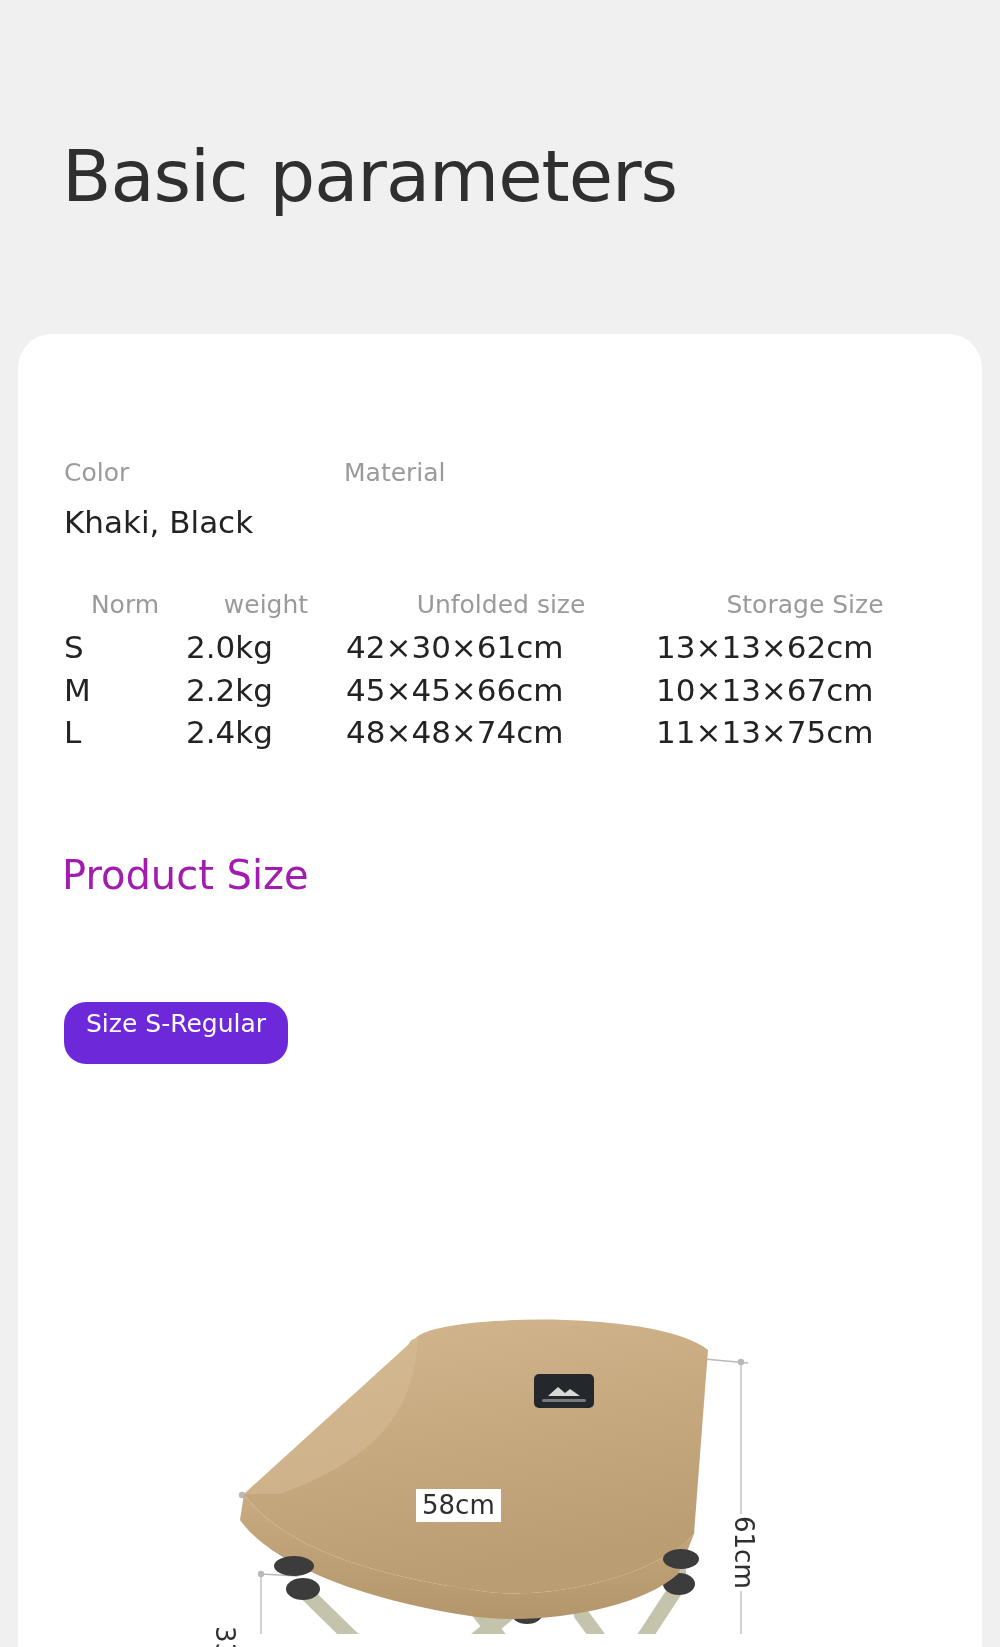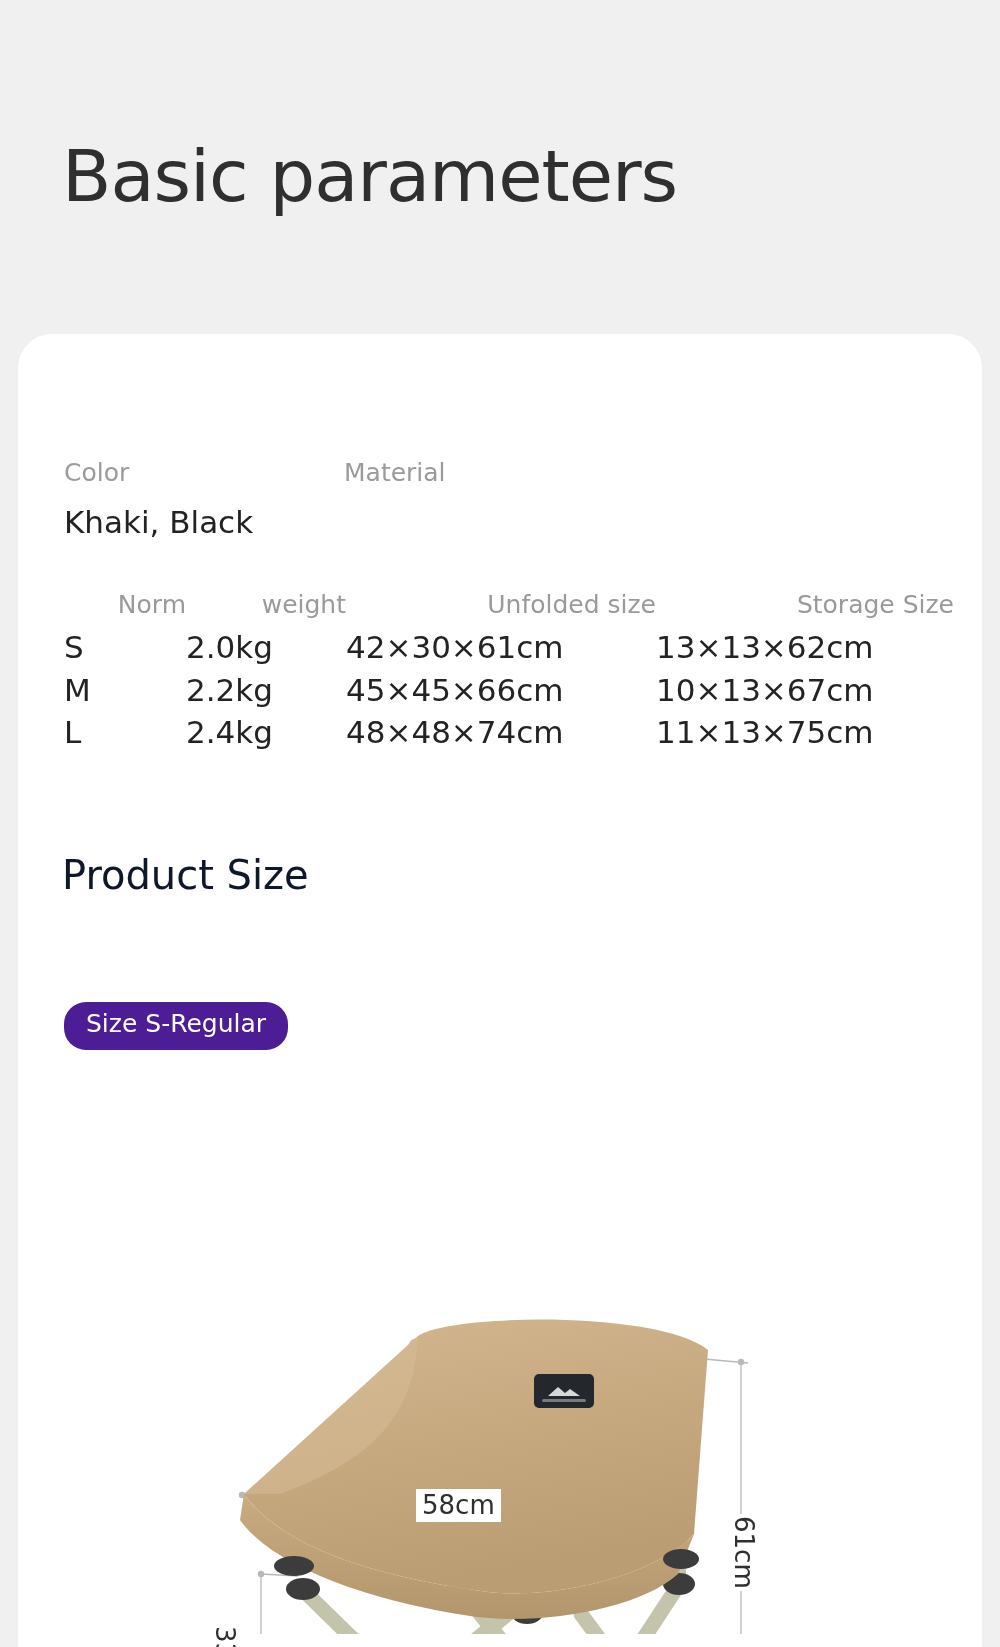--- a/index.html
+++ b/index.html
@@ -64,21 +64,21 @@
   }
 
   .spec-table {
     position: absolute;
     left: 46px;
     top: 254px;
     width: 890px;
     border-collapse: collapse;
   }
   .spec-table th {
-    text-align: right;
+    text-align: center;
     font-size: 25px;
     color: #9a9a9a;
     font-weight: 400;
     padding: 0 0 4px 0;
     line-height: 1.35;
   }
   .spec-table td {
     text-align: left;
     font-size: 31px;
     color: #232323;
@@ -92,31 +92,31 @@
   .col-unfolded { width: 310px; }
   .col-storage { width: 298px; }
 
   
   .section-title {
     position: absolute;
     left: 44px;
     top: 518px;
     font-size: 40px;
     font-weight: 400;
-    color: #0f172a;
+    color: #a21caf;
   }
 
   .size-badge {
     position: absolute;
     left: 46px;
     top: 668px;
-    background: #4c1d95;
+    background: #6d28d9;
     color: #ffffff;
     font-size: 25px;
-    padding: 9px 22px 14px 22px;
+    padding: 9px 22px 28px 22px;
     border-radius: 22px;
     line-height: 1;
     white-space: nowrap;
   }
 
   
   .illus {
     position: absolute;
     left: 0;
     top: 640px;

